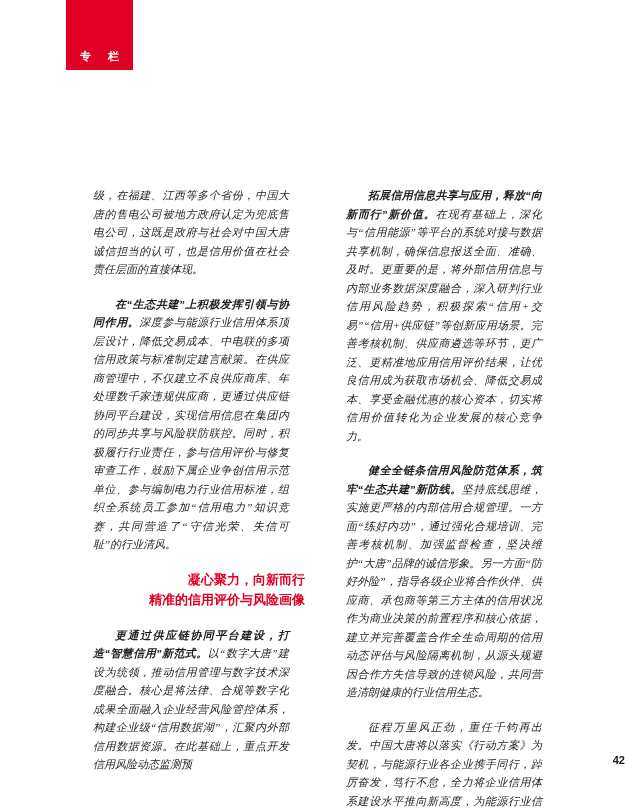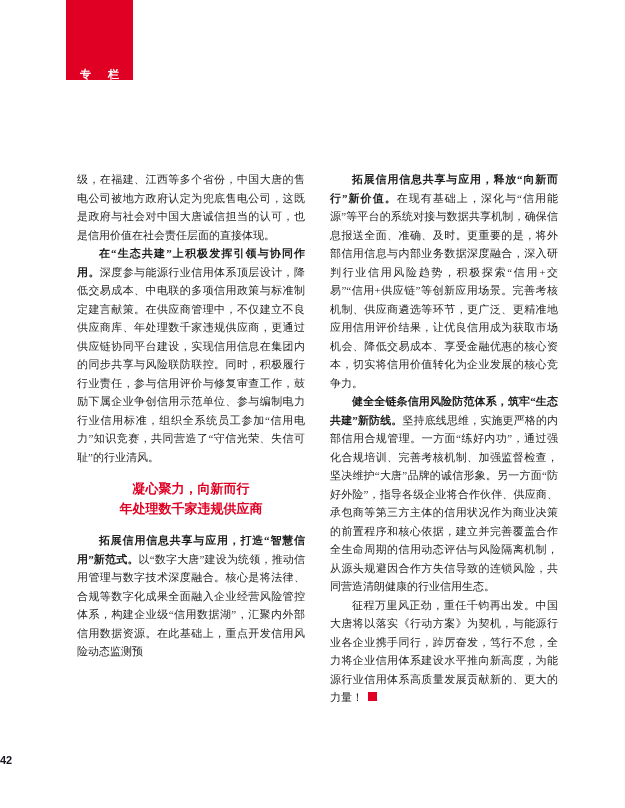--- a/index.html
+++ b/index.html
@@ -6,25 +6,25 @@
   .page{
     position:relative;
     width:625px;height:808px;
     background:#ffffff;
     font-family:"Liberation Serif", serif;
     color:#1f1f1f;
     overflow:hidden;
   }
   .column-tag{
     position:absolute;left:66px;top:0;
-    width:67px;height:80px;
+    width:67px;height:70px;
     background:#e00023;
     box-sizing:border-box;
     display:flex;align-items:flex-end;
-    padding:0 0 0 14px;
+    padding:0 0 8px 14px;
   }
   .column-tag .tag-text{
     color:#ffffff;
     font-family:"Liberation Sans", sans-serif;
     font-size:11px;font-weight:bold;
     letter-spacing:17px;
     line-height:1;
     white-space:nowrap;
   }
   .content{
@@ -32,42 +32,42 @@
     width:481px;
     display:flex;gap:25px;
   }
   .col{
     width:228px;
     font-size:11px;
     line-height:18.5px;
     text-align:justify;
     text-justify:inter-ideograph;
   }
-  .para{margin:0;text-indent:2em;}
+  .para{margin:16px;text-indent:2em;font-style:italic;}
   .para.no-indent{text-indent:0;}
   .lead{font-weight:bold;}
   .section-heading{
     color:#e00023;
     font-weight:bold;
     font-size:13px;
     line-height:20px;
-    text-align:center;
+    text-align:right;
     margin:13px 0 12px 0;
   }
   .end-mark{
     display:inline-block;
     width:9px;height:9px;
     background:#e00023;
     margin-left:5px;
     vertical-align:baseline;
   }
   .page-number{
     position:absolute;bottom:42px;left:0;
     width:100%;
-    text-align:left;
+    text-align:right;
     font-family:"Liberation Sans", sans-serif;
     font-size:11px;font-weight:bold;
     color:#15151e;
   }
 </style>
 </head>
 <body>
 
 <div class="page">
 
@@ -75,23 +75,23 @@
     <span class="tag-text">专栏</span>
   </div>
 
   <div class="content">
 
     <div class="col">
       <p class="para no-indent"><span class="lead"></span><span>级，在福建、江西等多个省份，中国大唐的售电公司被地方政府认定为兜底售电公司，这既是政府与社会对中国大唐诚信担当的认可，也是信用价值在社会责任层面的直接体现。</span></p>
       <p class="para"><span class="lead">在“生态共建”上积极发挥引领与协同作用。</span><span>深度参与能源行业信用体系顶层设计，降低交易成本、中电联的多项信用政策与标准制定建言献策。在供应商管理中，不仅建立不良供应商库、年处理数千家违规供应商，更通过供应链协同平台建设，实现信用信息在集团内的同步共享与风险联防联控。同时，积极履行行业责任，参与信用评价与修复审查工作，鼓励下属企业争创信用示范单位、参与编制电力行业信用标准，组织全系统员工参加“信用电力”知识竞赛，共同营造了“守信光荣、失信可耻”的行业清风。</span></p>
       <div class="section-heading">
         <div>凝心聚力，向新而行</div>
-        <div>年处理数千家违规供应商</div>
+        <div>精准的信用评价与风险画像</div>
       </div>
-      <p class="para"><span class="lead">拓展信用信息共享与应用，打造“智慧信用”新范式。</span><span>以“数字大唐”建设为统领，推动信用管理与数字技术深度融合。核心是将法律、合规等数字化成果全面融入企业经营风险管控体系，构建企业级“信用数据湖”，汇聚内外部信用数据资源。在此基础上，重点开发信用风险动态监测预</span></p>
+      <p class="para"><span class="lead">更通过供应链协同平台建设，打造“智慧信用”新范式。</span><span>以“数字大唐”建设为统领，推动信用管理与数字技术深度融合。核心是将法律、合规等数字化成果全面融入企业经营风险管控体系，构建企业级“信用数据湖”，汇聚内外部信用数据资源。在此基础上，重点开发信用风险动态监测预</span></p>
     </div>
 
     <div class="col">
       <p class="para"><span class="lead">拓展信用信息共享与应用，释放“向新而行”新价值。</span><span>在现有基础上，深化与“信用能源”等平台的系统对接与数据共享机制，确保信息报送全面、准确、及时。更重要的是，将外部信用信息与内部业务数据深度融合，深入研判行业信用风险趋势，积极探索“信用+交易”“信用+供应链”等创新应用场景。完善考核机制、供应商遴选等环节，更广泛、更精准地应用信用评价结果，让优良信用成为获取市场机会、降低交易成本、享受金融优惠的核心资本，切实将信用价值转化为企业发展的核心竞争力。</span></p>
       <p class="para"><span class="lead">健全全链条信用风险防范体系，筑牢“生态共建”新防线。</span><span>坚持底线思维，实施更严格的内部信用合规管理。一方面“练好内功”，通过强化合规培训、完善考核机制、加强监督检查，坚决维护“大唐”品牌的诚信形象。另一方面“防好外险”，指导各级企业将合作伙伴、供应商、承包商等第三方主体的信用状况作为商业决策的前置程序和核心依据，建立并完善覆盖合作全生命周期的信用动态评估与风险隔离机制，从源头规避因合作方失信导致的连锁风险，共同营造清朗健康的行业信用生态。</span></p>
       <p class="para"><span class="lead"></span><span>征程万里风正劲，重任千钧再出发。中国大唐将以落实《行动方案》为契机，与能源行业各企业携手同行，踔厉奋发，笃行不怠，全力将企业信用体系建设水平推向新高度，为能源行业信用体系高质量发展贡献新的、更大的力量！</span><span class="end-mark"></span></p>
     </div>
 
   </div>
 

